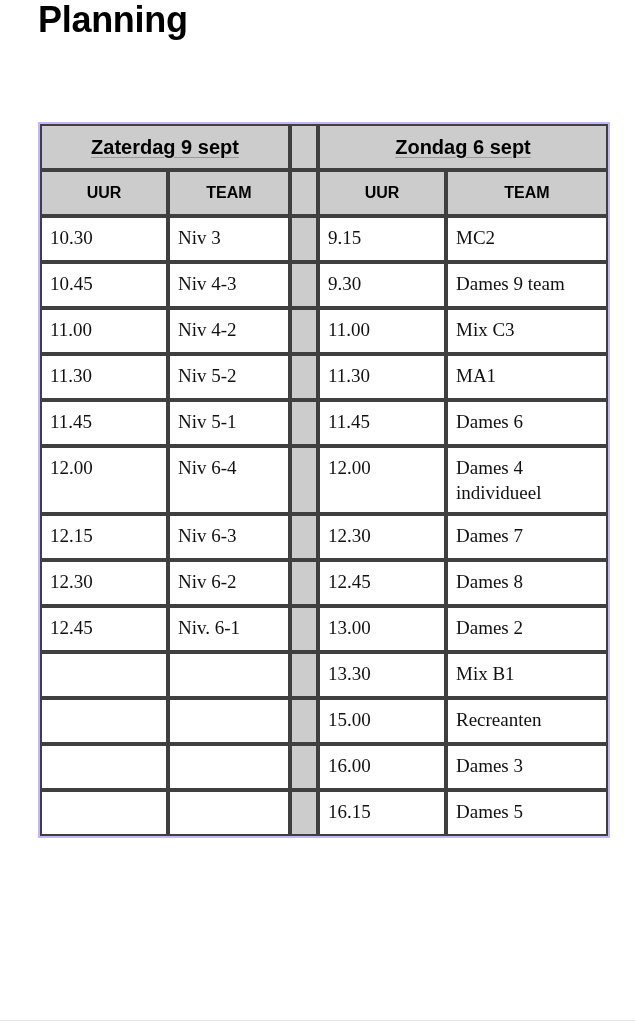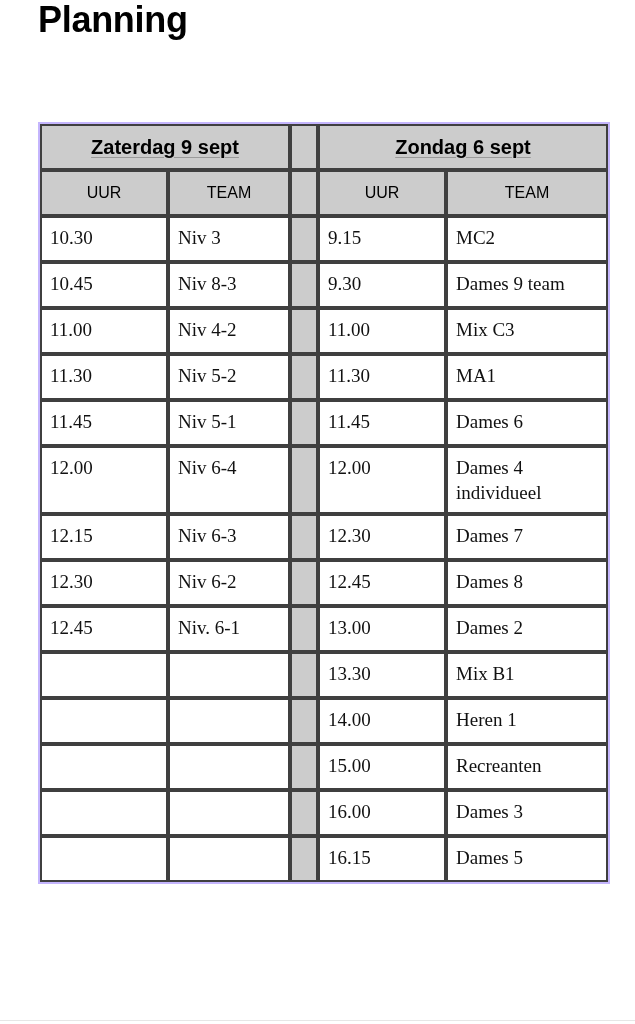--- a/index.html
+++ b/index.html
@@ -54,21 +54,21 @@
     .day-head span {
       text-decoration: underline;
       text-decoration-color: #9a9a9a;
       text-decoration-thickness: 1px;
       text-underline-offset: 3px;
     }
     .col-head {
       background: #cccccc;
       height: 46px;
       font-family: "Liberation Sans", sans-serif;
-      font-weight: normal;
+      font-weight: bold;
       font-size: 16px;
       text-align: center;
       vertical-align: middle;
       color: #000;
     }
     .sep {
       background: #cccccc;
     }
     .cell {
       background: #ffffff;
@@ -130,21 +130,21 @@
   <tbody id="schedule-body">
       <tr>
         <td class="cell">10.30</td>
         <td class="cell">Niv 3</td>
         <td class="sep"></td>
         <td class="cell">9.15</td>
         <td class="cell">MC2</td>
       </tr>
       <tr>
         <td class="cell">10.45</td>
-        <td class="cell">Niv 8-3</td>
+        <td class="cell">Niv 4-3</td>
         <td class="sep"></td>
         <td class="cell">9.30</td>
         <td class="cell">Dames 9 team</td>
       </tr>
       <tr>
         <td class="cell">11.00</td>
         <td class="cell">Niv 4-2</td>
         <td class="sep"></td>
         <td class="cell">11.00</td>
         <td class="cell">Mix C3</td>
@@ -195,27 +195,20 @@
         <td class="cell"></td>
         <td class="cell"></td>
         <td class="sep"></td>
         <td class="cell">13.30</td>
         <td class="cell">Mix B1</td>
       </tr>
       <tr>
         <td class="cell"></td>
         <td class="cell"></td>
         <td class="sep"></td>
-        <td class="cell">14.00</td>
-        <td class="cell">Heren 1</td>
-      </tr>
-      <tr>
-        <td class="cell"></td>
-        <td class="cell"></td>
-        <td class="sep"></td>
         <td class="cell">15.00</td>
         <td class="cell">Recreanten</td>
       </tr>
       <tr>
         <td class="cell"></td>
         <td class="cell"></td>
         <td class="sep"></td>
         <td class="cell">16.00</td>
         <td class="cell">Dames 3</td>
       </tr>

